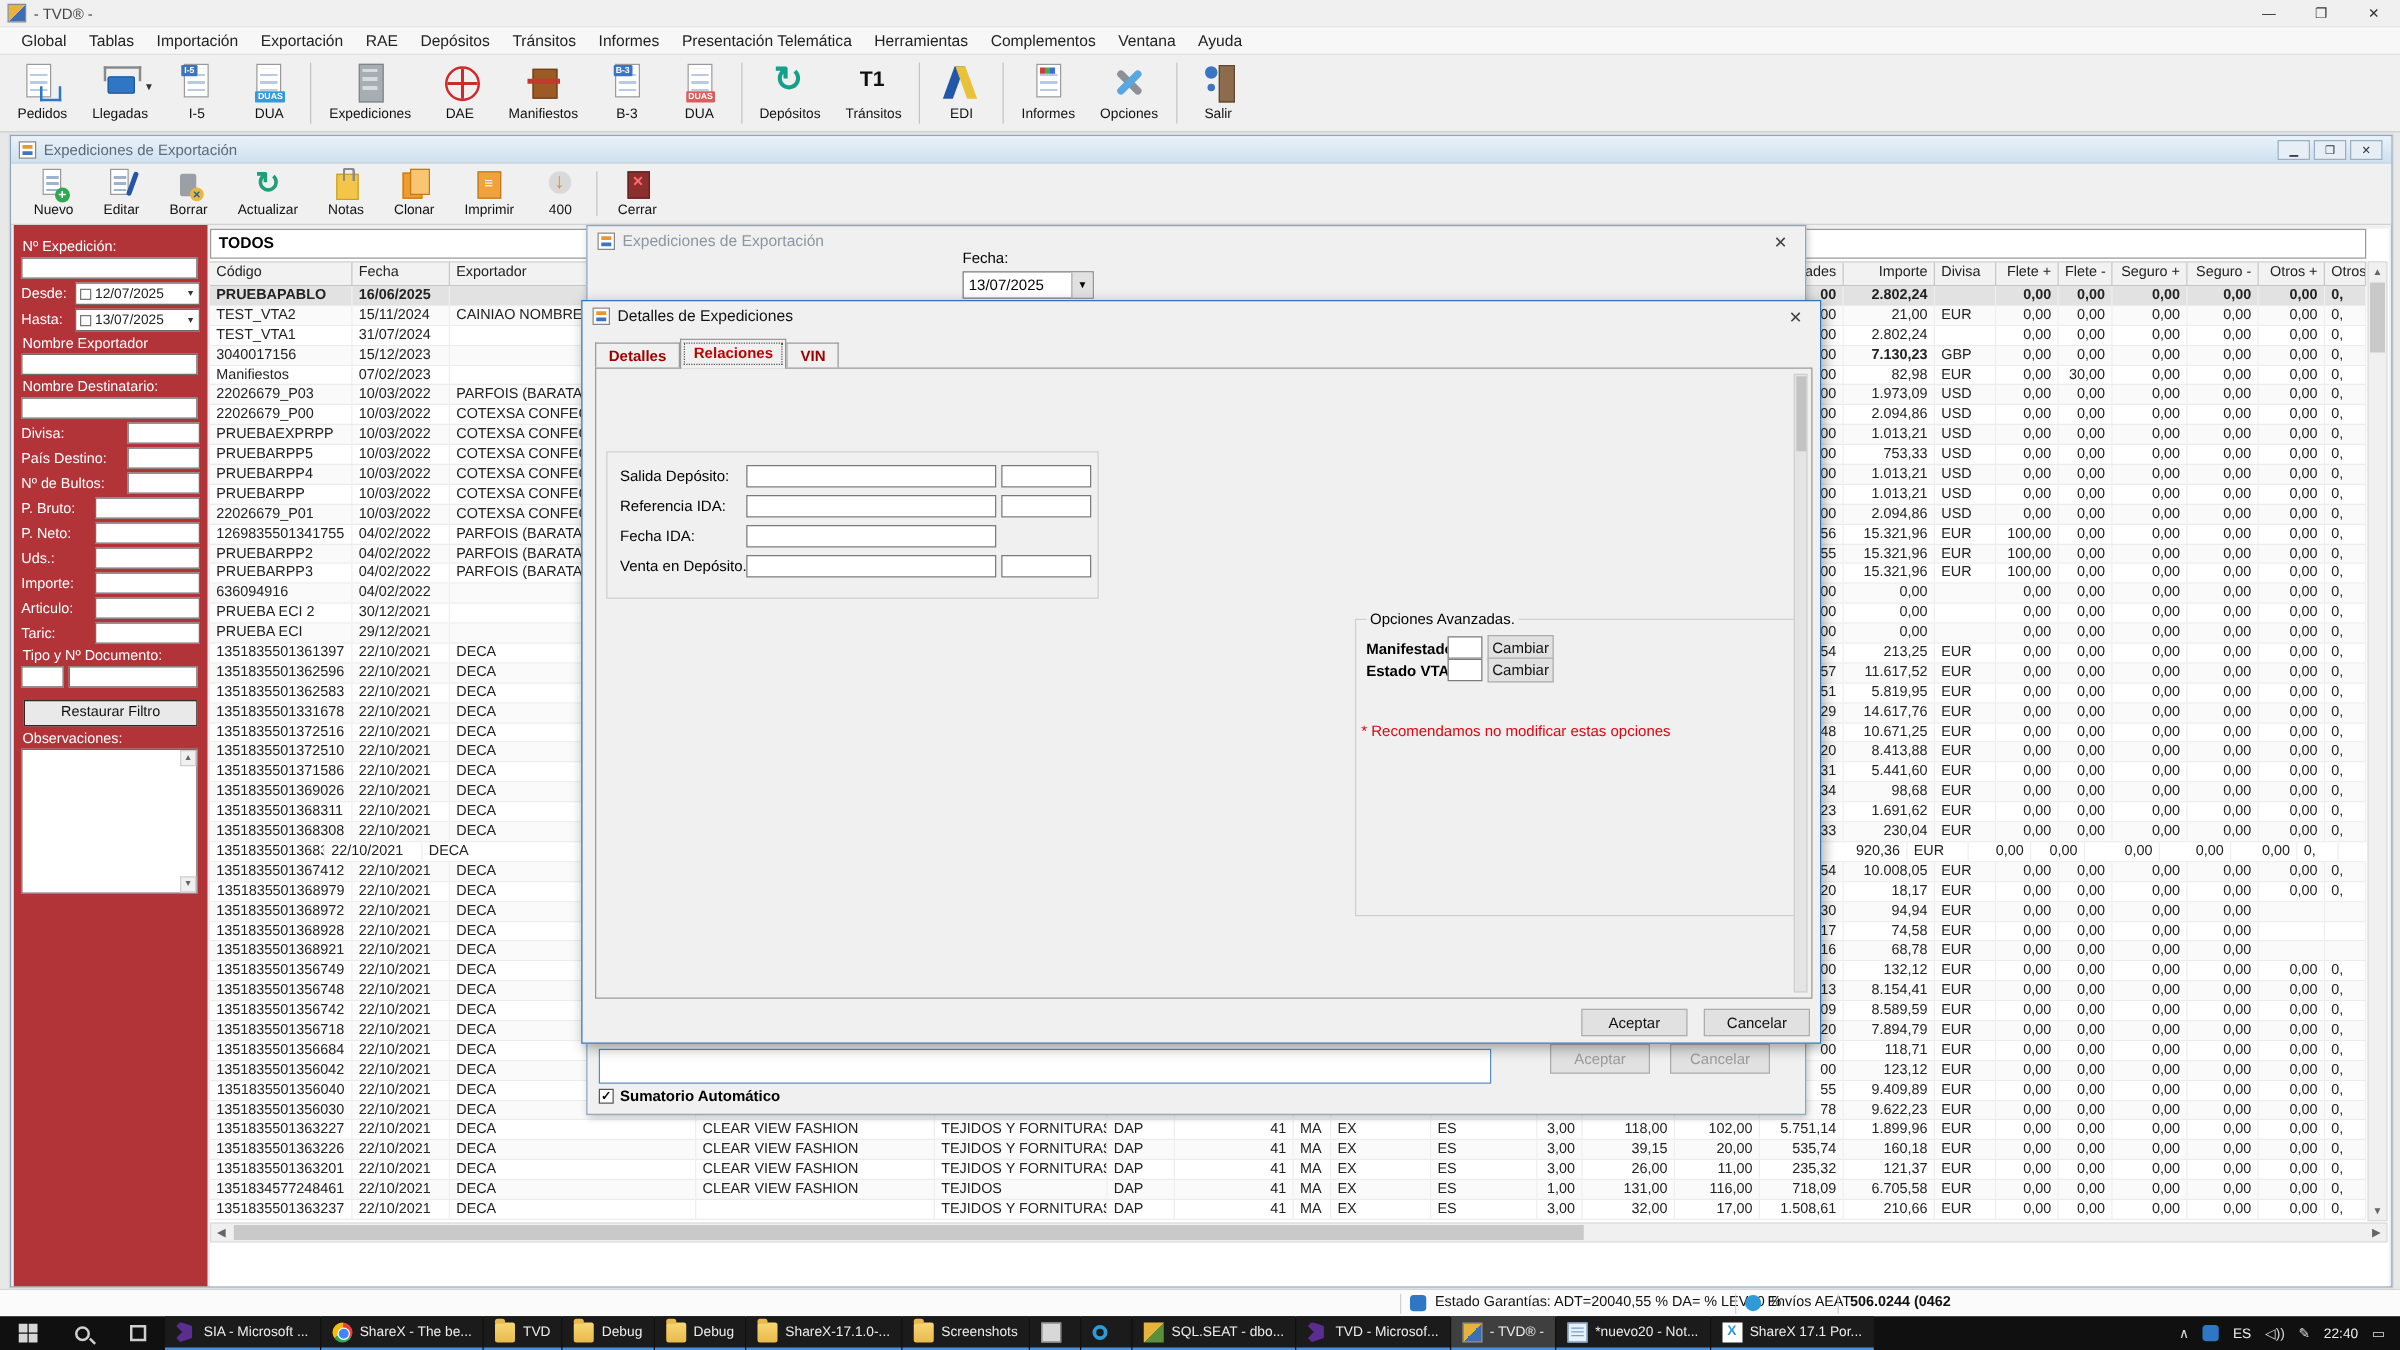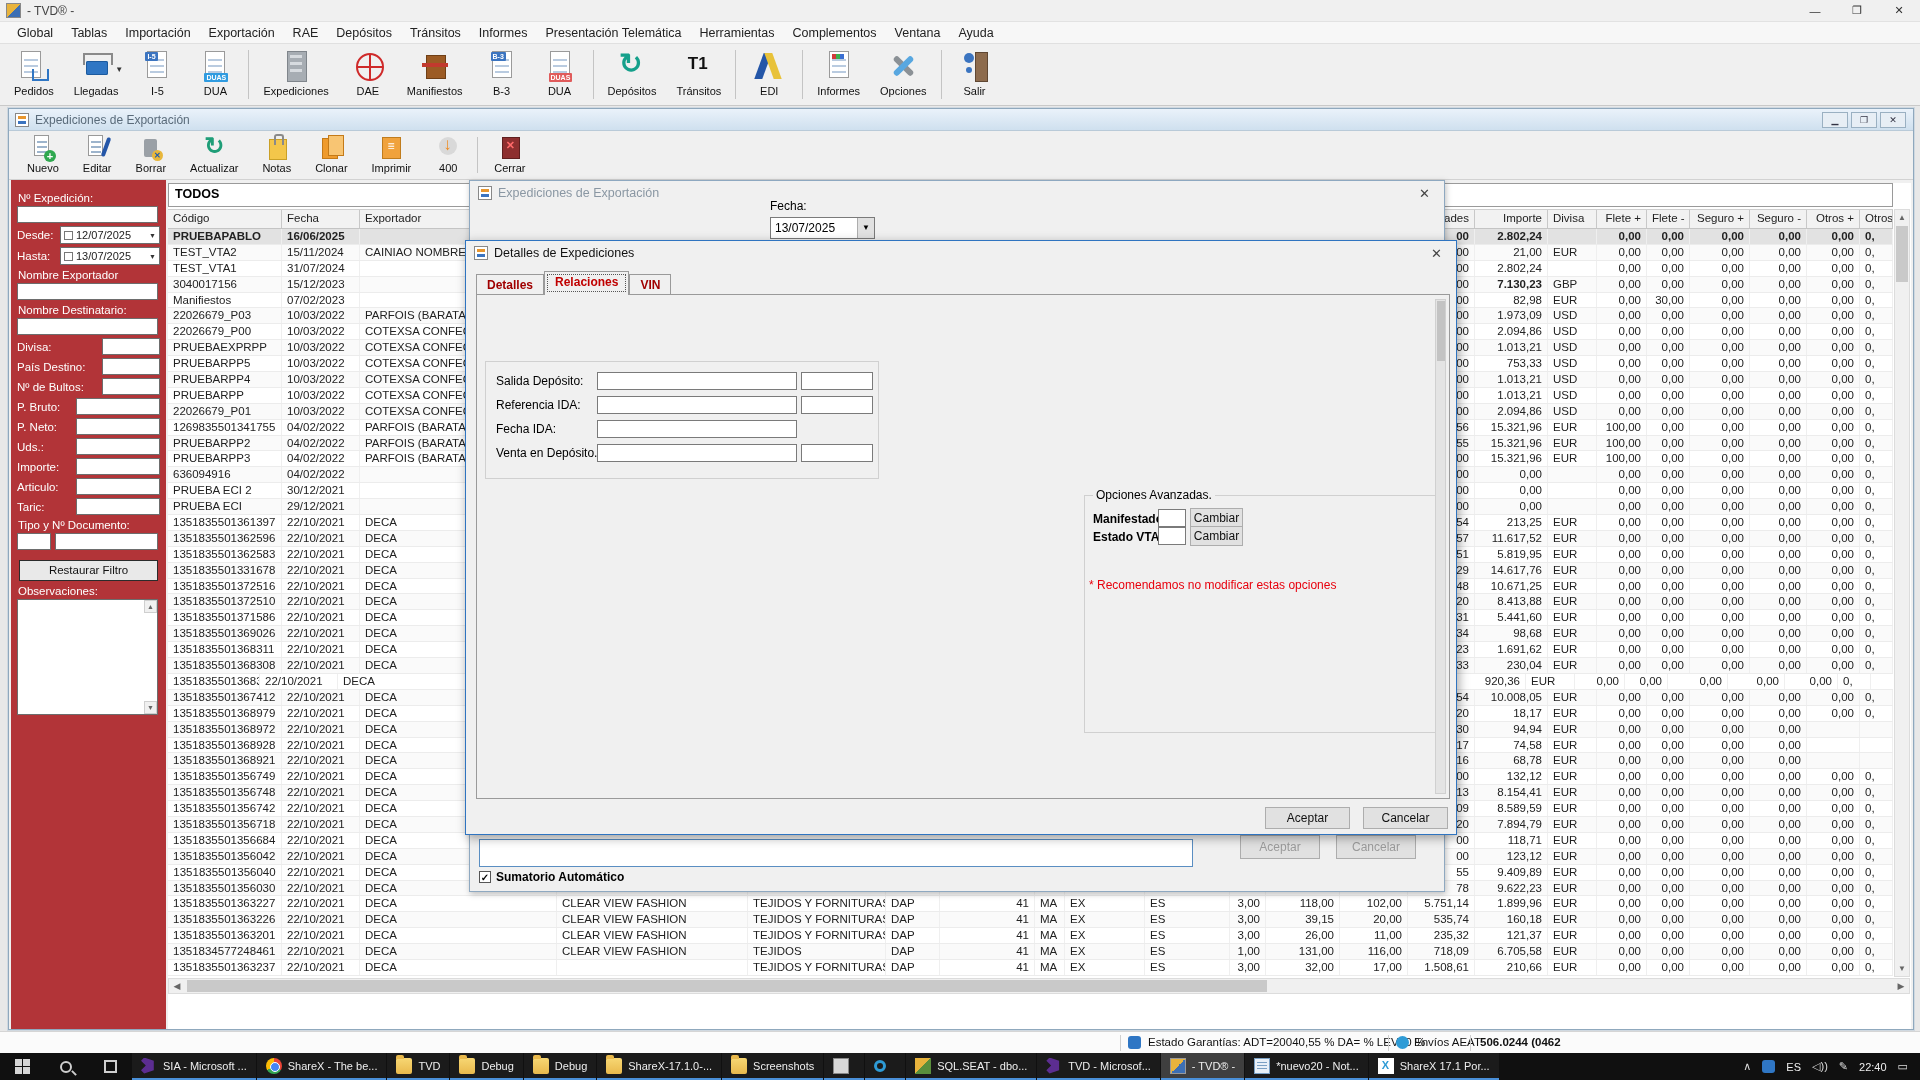--- a/index.html
+++ b/index.html
@@ -1195,21 +1195,21 @@
             <div class="g-cell ra" style="width: 73px;">10.008,05</div>
             <div class="g-cell" style="width: 49px;">EUR</div>
             <div class="g-cell ra" style="width: 50px;">0,00</div>
             <div class="g-cell ra" style="width: 43px;">0,00</div>
             <div class="g-cell ra" style="width: 60px;">0,00</div>
             <div class="g-cell ra" style="width: 57px;">0,00</div>
             <div class="g-cell ra" style="width: 53px;">0,00</div>
             <div class="g-cell" style="width: 33px;">0,</div>
           </div>
           <div class="g-row" style="height: 15.9px;">
-            <div class="g-cell" style="width: 114px;">1351835501368979</div>
+            <div class="g-cell" style="width: 114px; text-align: center;">1351835501368979</div>
             <div class="g-cell" style="width: 78px;">22/10/2021</div>
             <div class="g-cell" style="width: 197px;">DECA</div>
             <div class="g-cell" style="width: 191px;"></div>
             <div class="g-cell" style="width: 138px;"></div>
             <div class="g-cell" style="width: 54px;"></div>
             <div class="g-cell ra" style="width: 95px;"></div>
             <div class="g-cell" style="width: 30px;"></div>
             <div class="g-cell" style="width: 80px;"></div>
             <div class="g-cell" style="width: 85px;"></div>
             <div class="g-cell ra" style="width: 36px;"></div>

